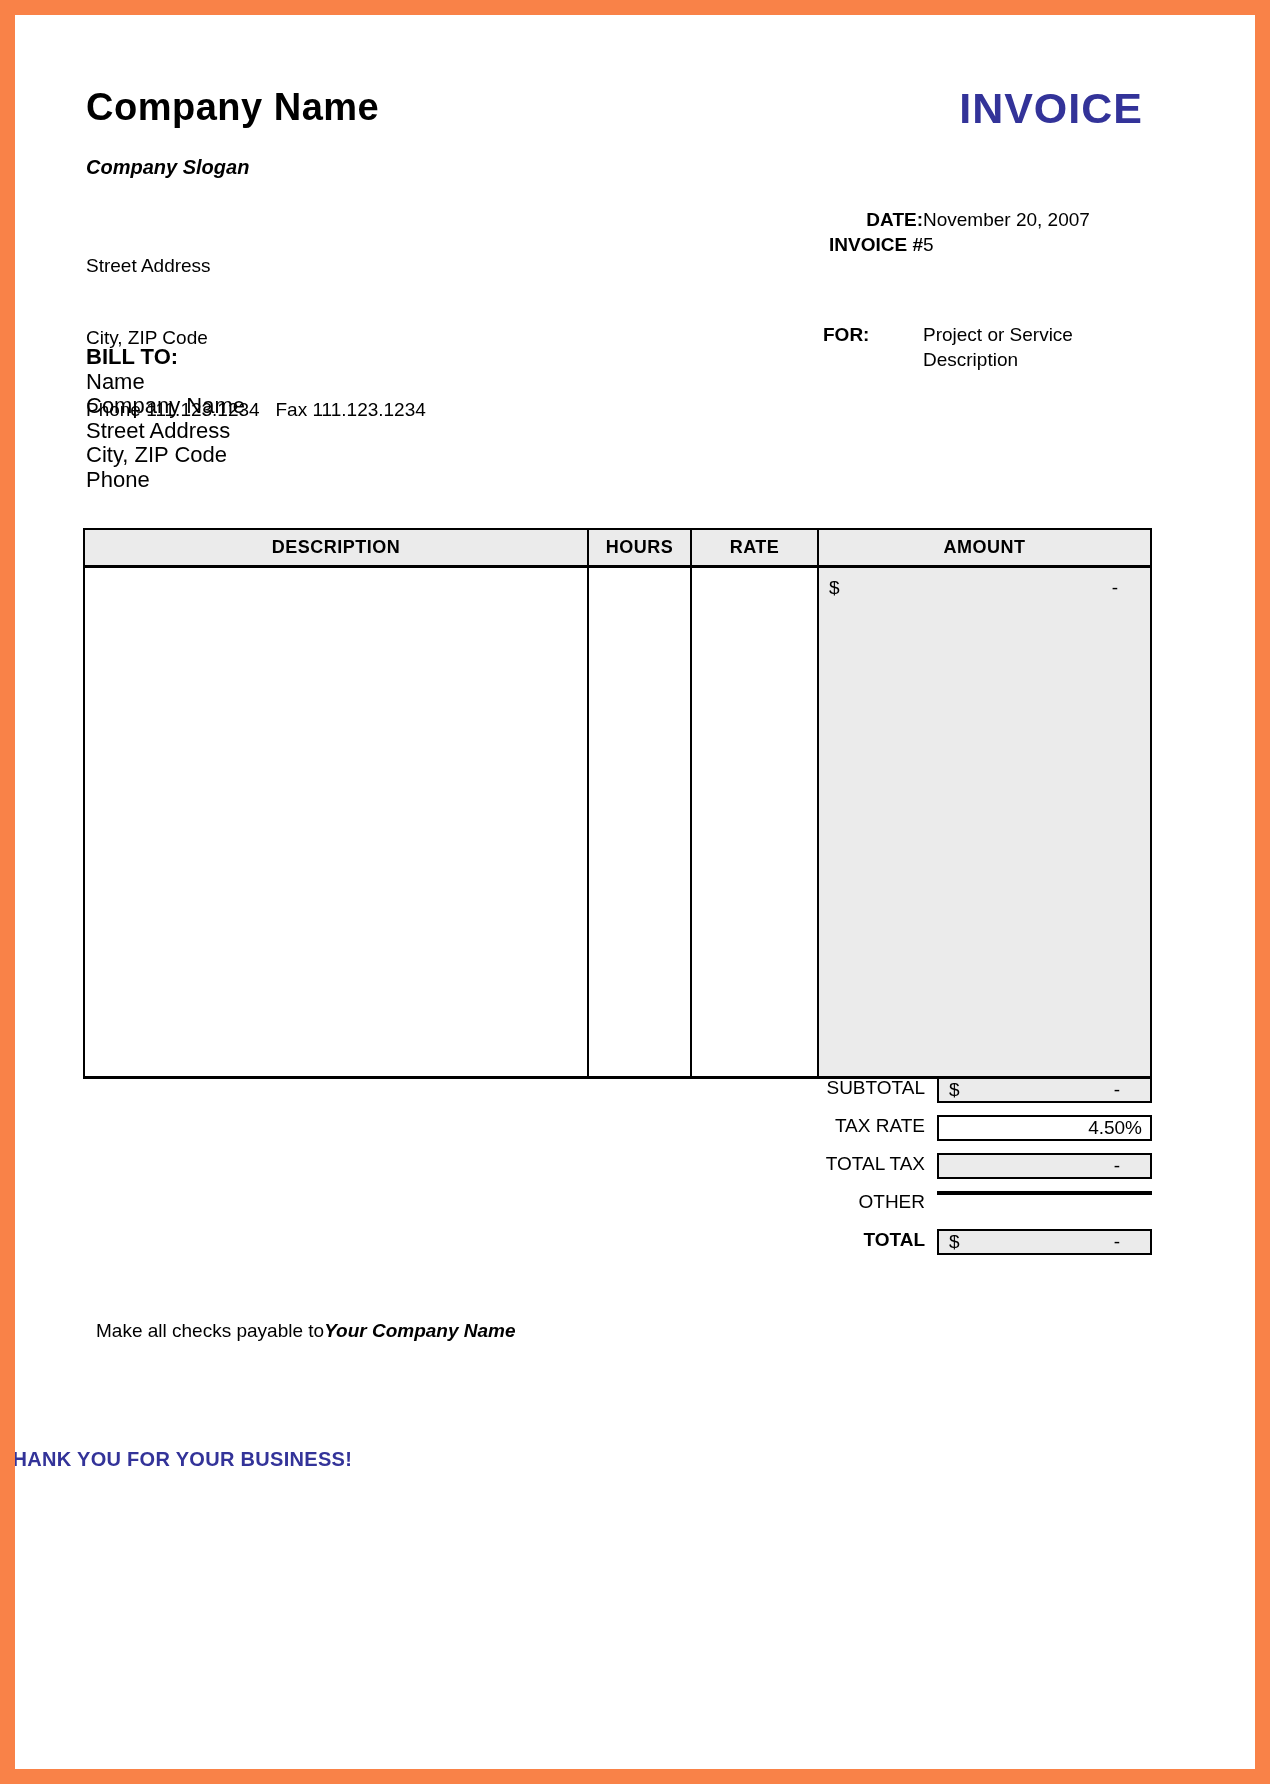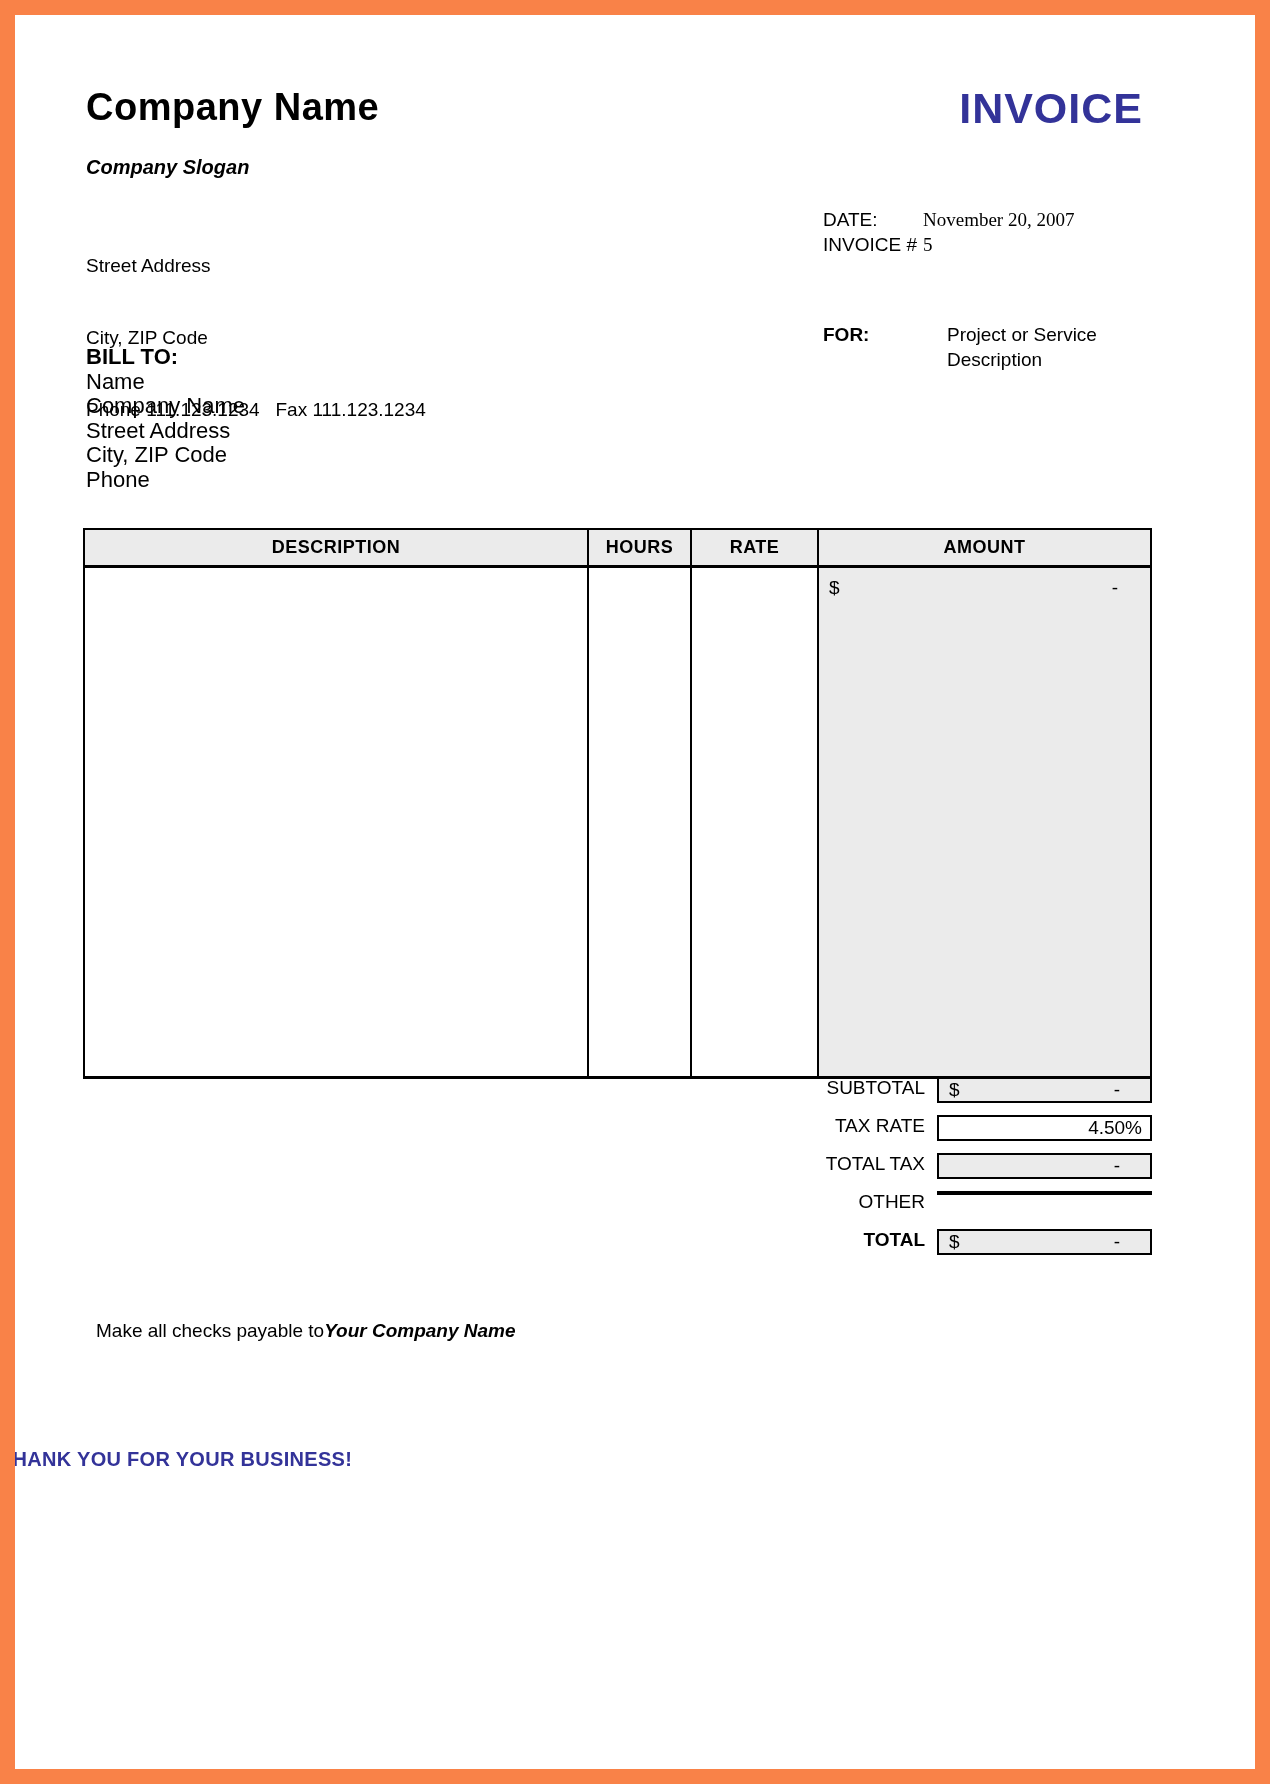--- a/index.html
+++ b/index.html
@@ -11,26 +11,26 @@
 
   .company-name { position:absolute; left:86px; top:86px; font-size:38px; font-weight:bold; letter-spacing:0.5px; }
   .company-slogan { position:absolute; left:86px; top:156px; font-size:20px; font-weight:bold; font-style:italic; }
   .seller-address { position:absolute; left:86px; top:206px; font-size:19px; line-height:24px; white-space:pre; }
 
   .invoice-title { position:absolute; right:127px; top:84px; font-size:43px; font-weight:bold;
                    color:#333399; letter-spacing:1px; }
 
   .meta { position:absolute; left:823px; top:207px; font-size:19px; line-height:25px; }
   .meta-row { display:flex; }
-  .meta-label { width:100px; font-weight:normal; white-space:nowrap; }
-  .meta-value { white-space:nowrap;font-family:Liberation Serif, serif; }
+  .meta-label { width:100px; font-weight:bold; white-space:nowrap;text-align:right; }
+  .meta-value { white-space:nowrap; }
 
   .for-block { position:absolute; left:823px; top:322px; font-size:19px; line-height:25px; display:flex; }
   .for-label { width:100px; font-weight:bold; }
-  .for-value { width:200px;margin-left:24px; }
+  .for-value { width:200px; }
 
   .bill-to { position:absolute; left:86px; top:345px; font-size:22px; line-height:24.5px; }
   .bill-to-heading { font-weight:bold; }
 
   .invoice-table { position:absolute; left:83px; top:528px; width:1069px; box-sizing:border-box;
                    border:2px solid #000; border-bottom:3px solid #000; }
   .tbl-row-header { display:flex; height:35px; border-bottom:3px solid #000; background:#EBEBEB; }
   .th { box-sizing:border-box; display:flex; align-items:center; justify-content:center;
         font-size:18px; font-weight:bold; letter-spacing:0.5px; }
   .tbl-row-body { display:flex; height:508px; background:#fff; }

